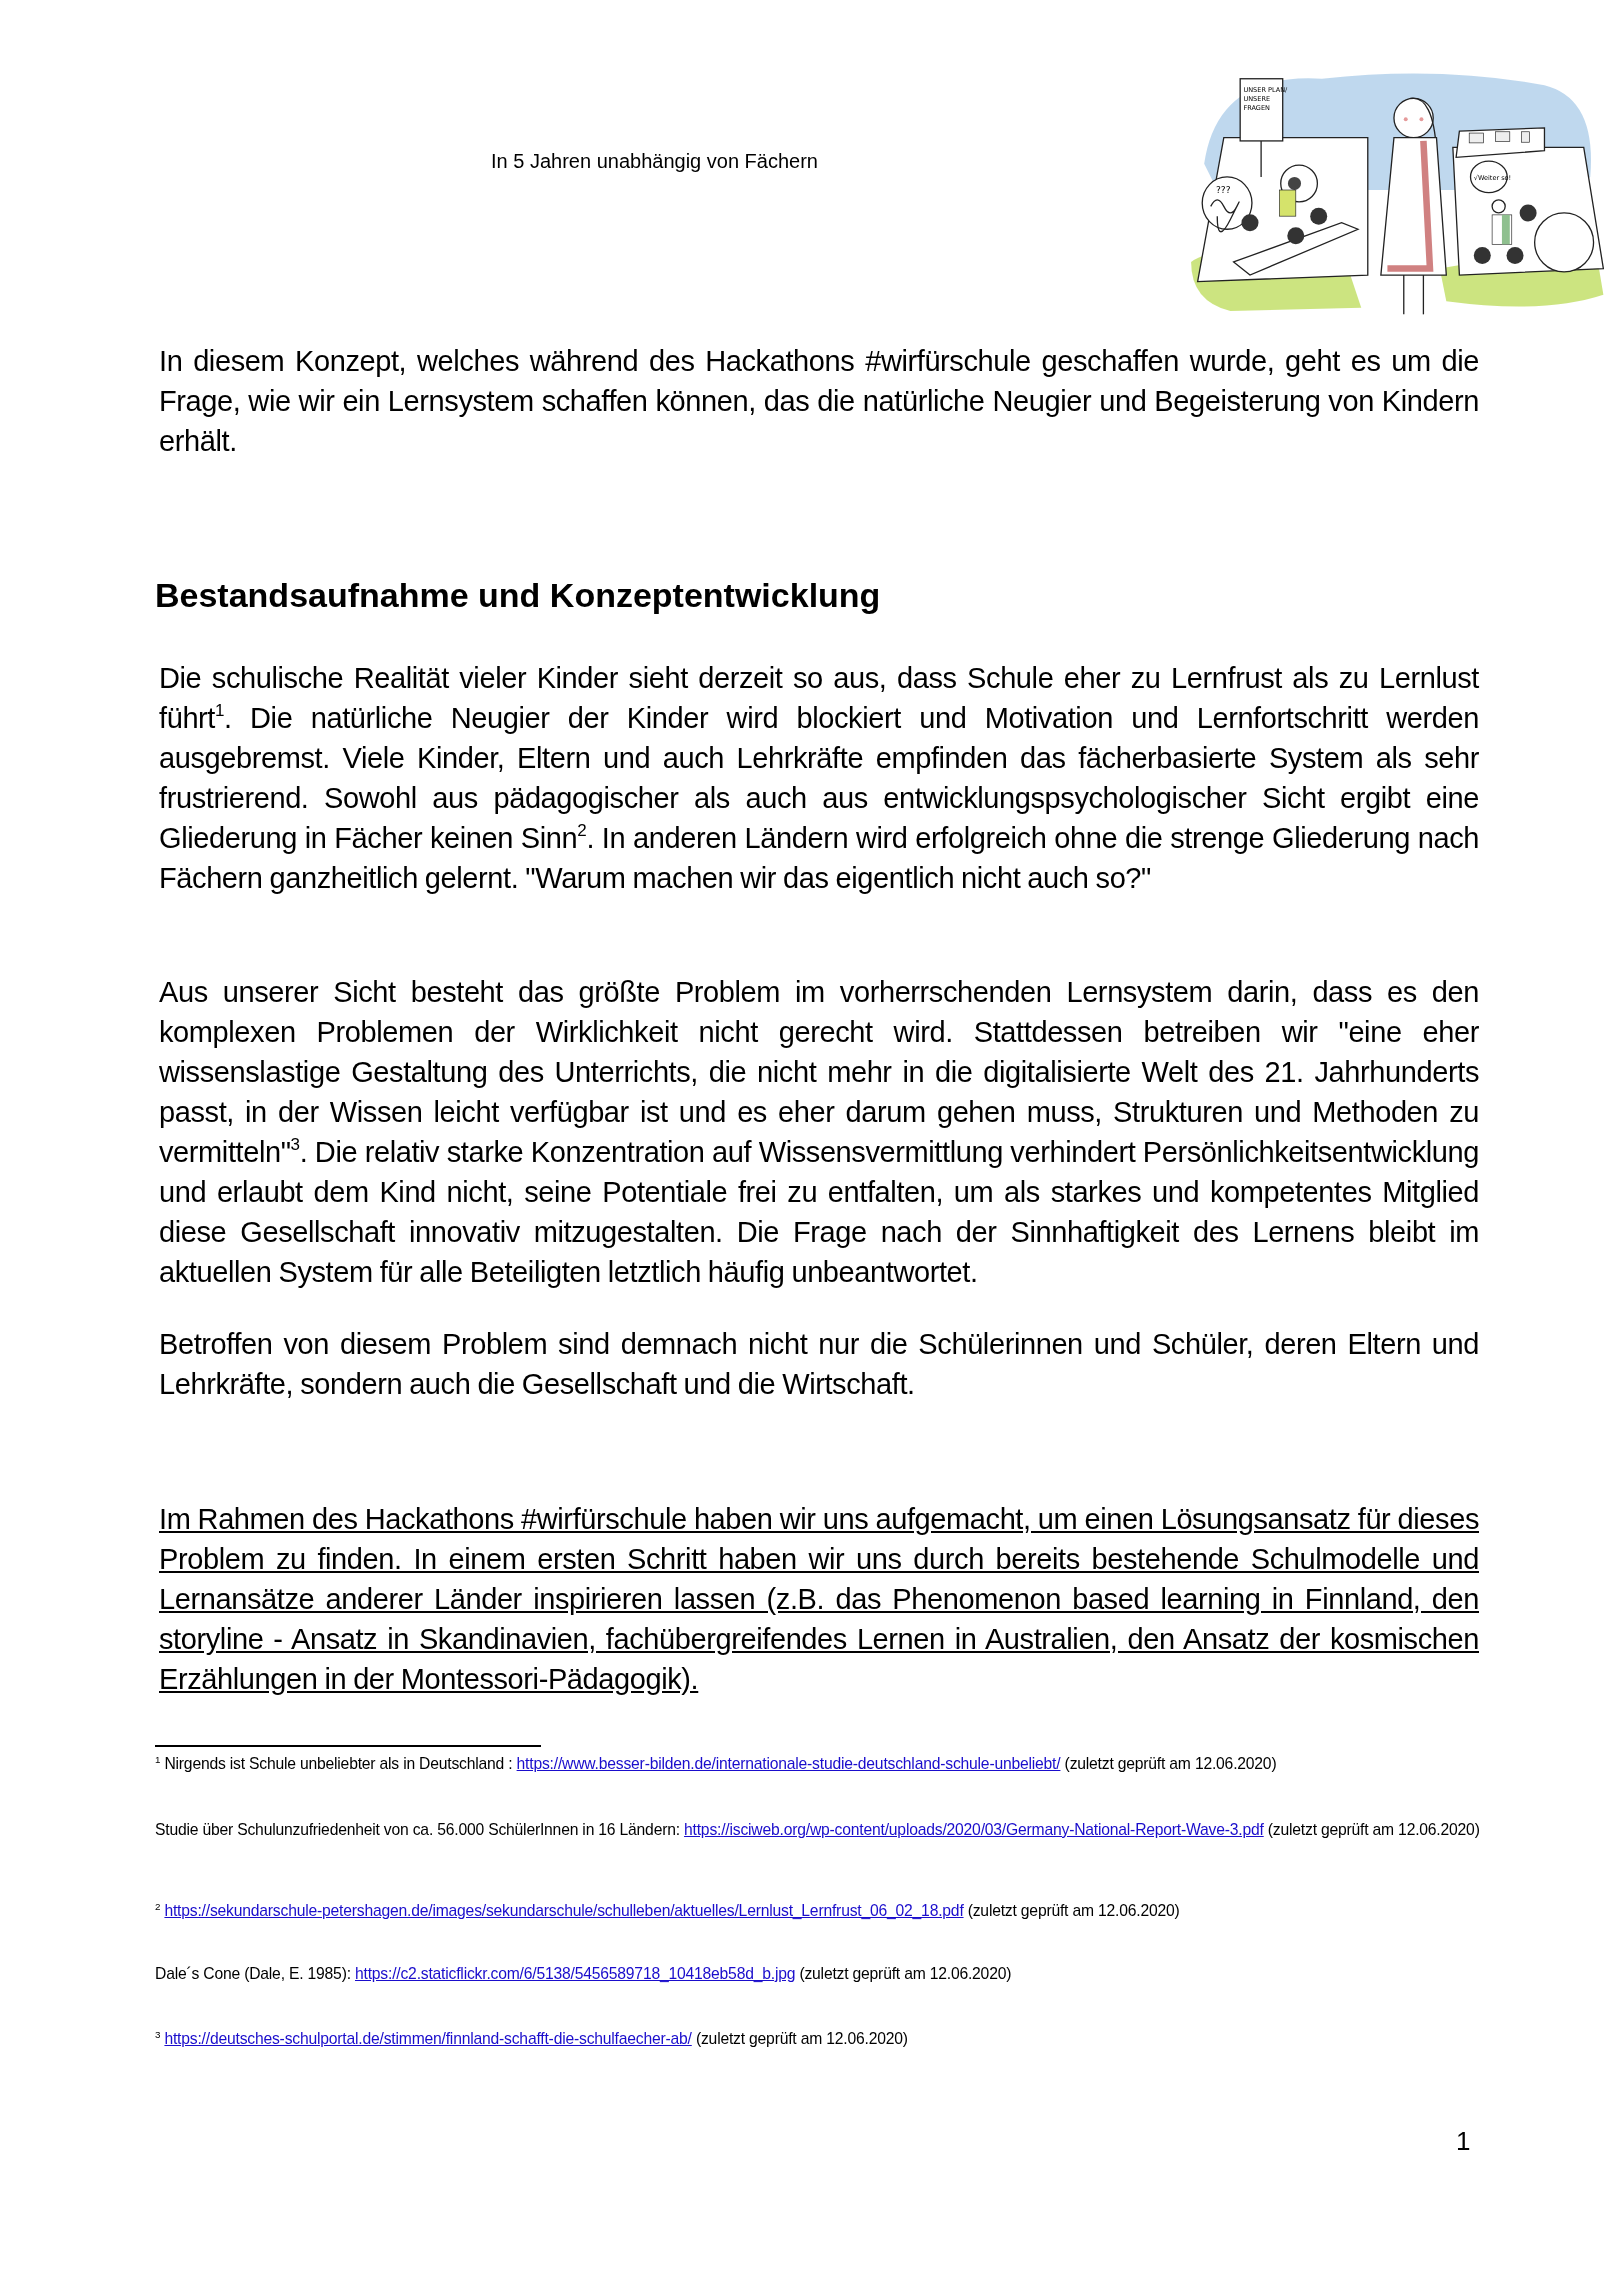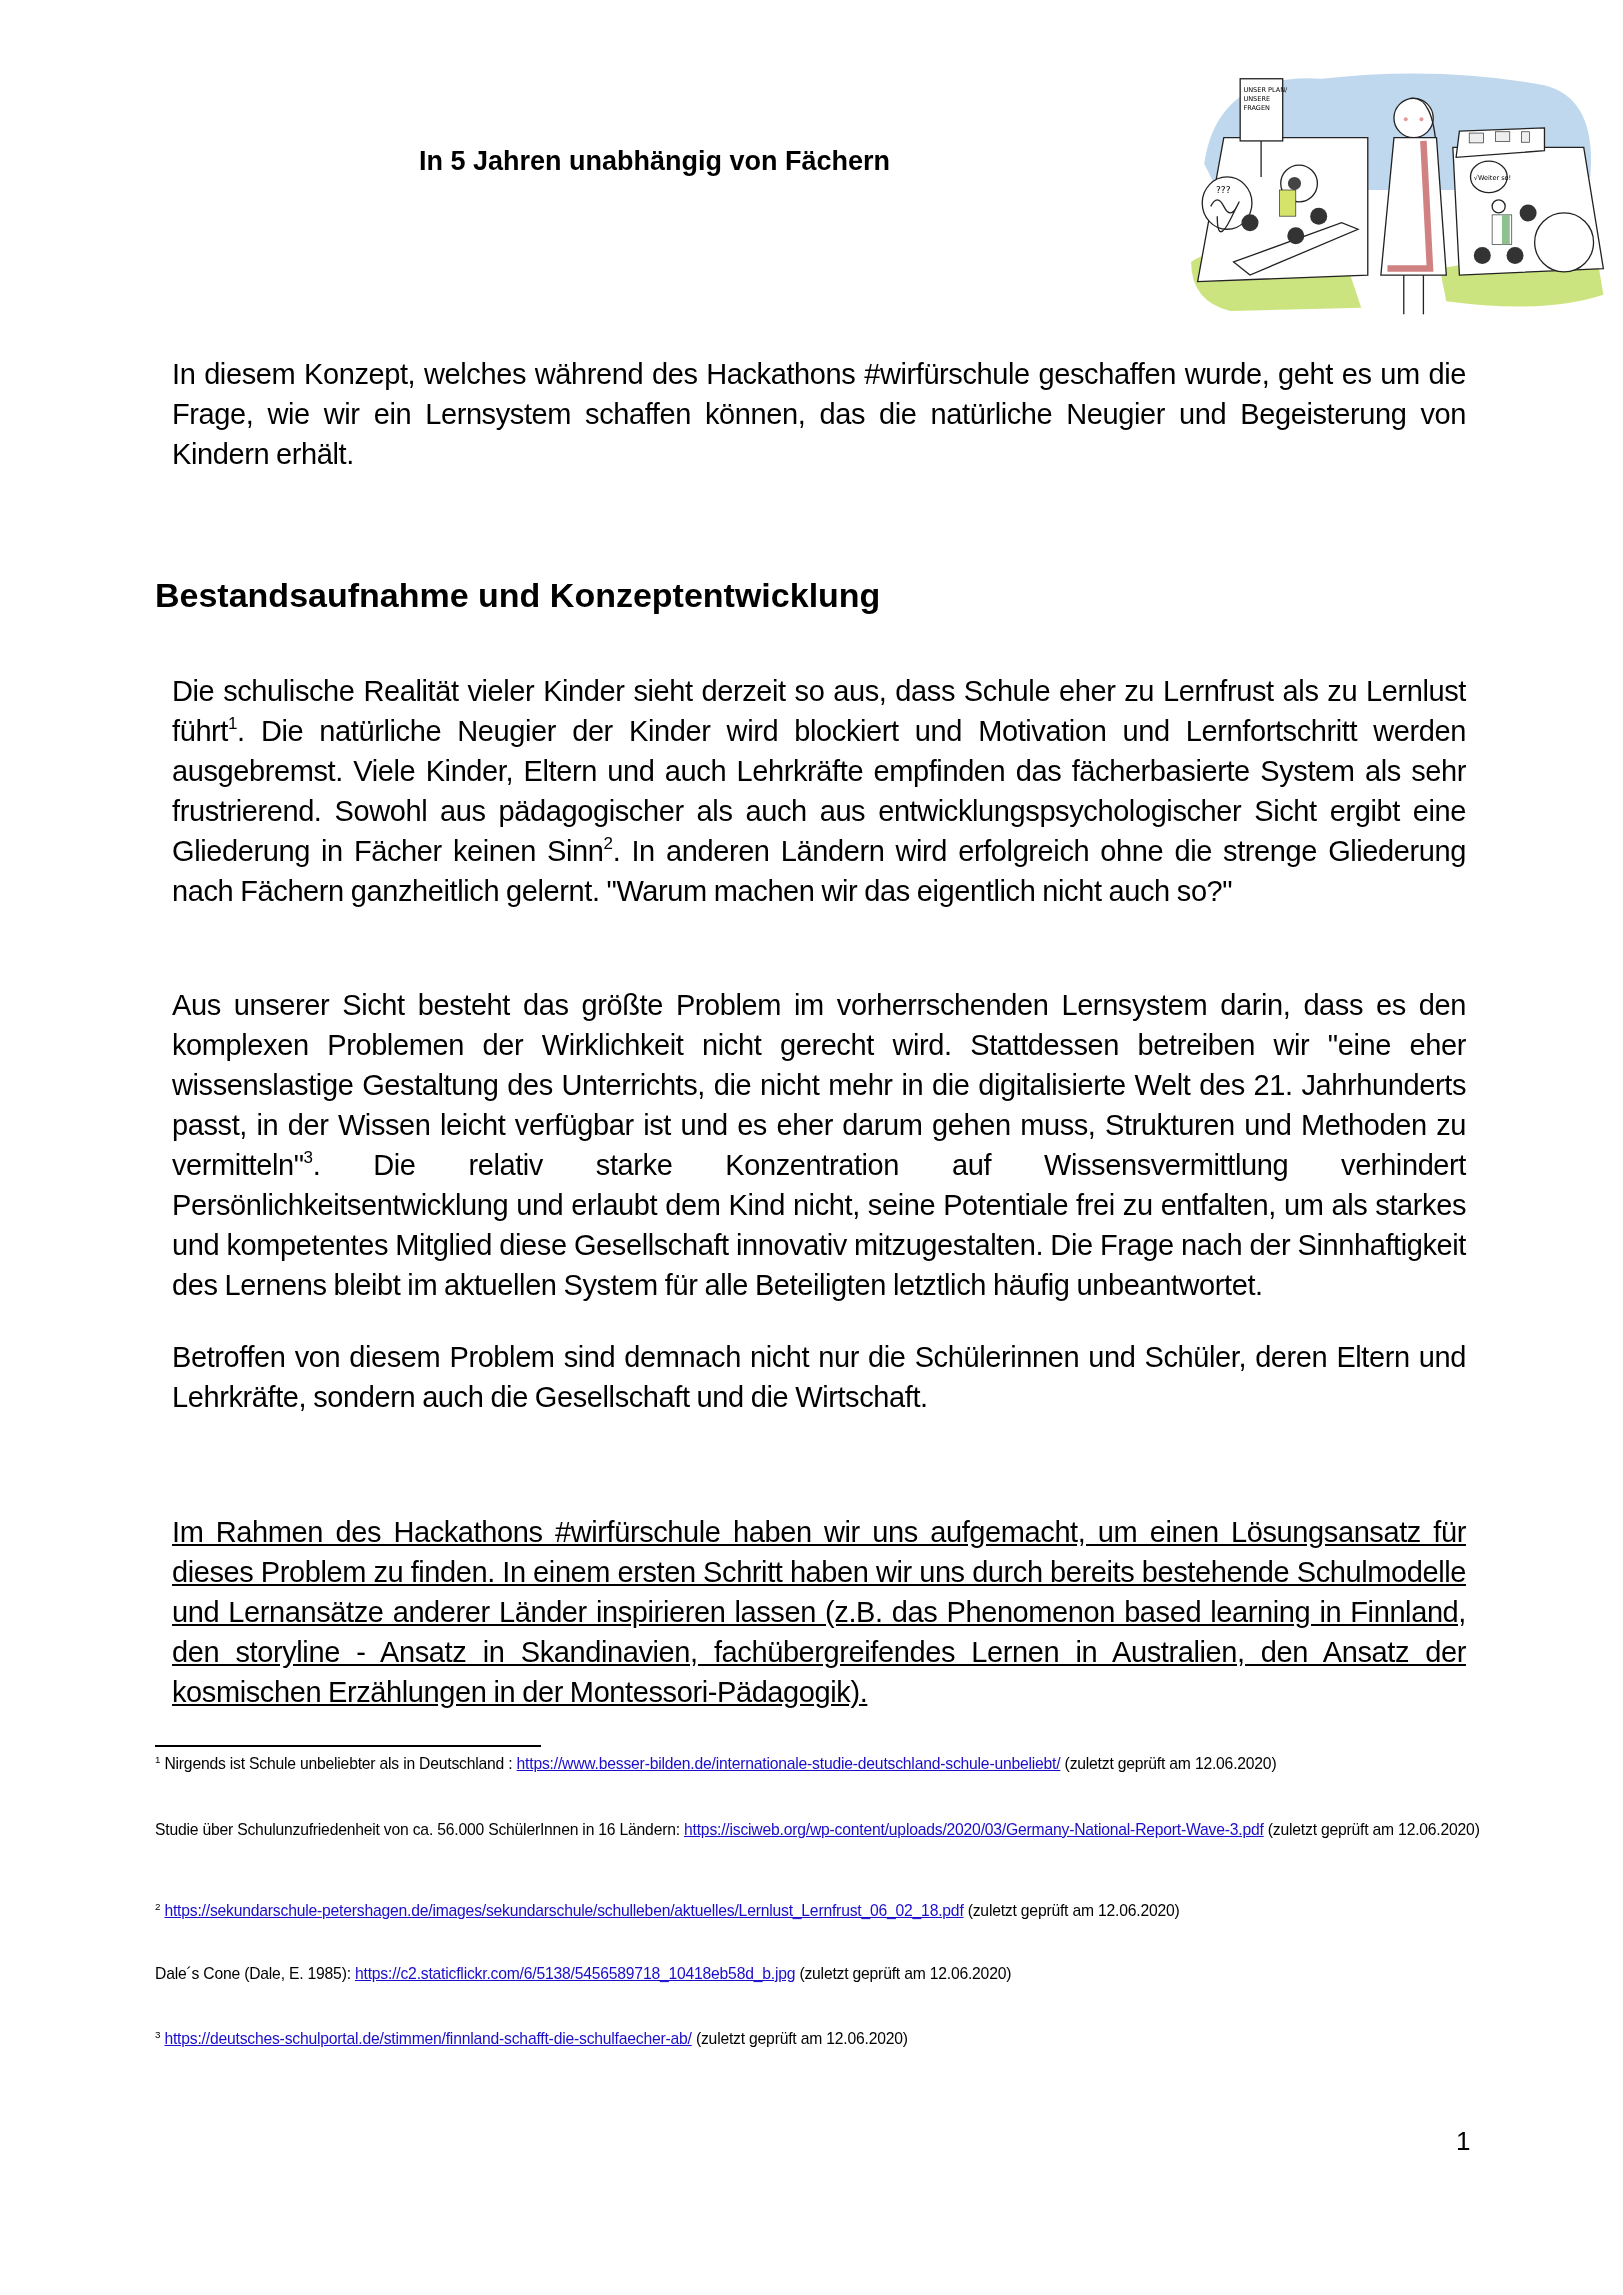--- a/index.html
+++ b/index.html
@@ -1,23 +1,23 @@
 <!DOCTYPE html>
 <html style="font-size:10.5px"><head>
 <meta charset="utf-8">
 <style>
   html, body { margin: 0; padding: 0; background: #ffffff; }
   body { width: 1623px; height: 2295px; position: relative; overflow: hidden;
          font-family: "Liberation Sans", sans-serif; color: #000; }
   .title-block { position: absolute; left: 131px; top: 141px; width: 1047px; text-align: center;
-                 font-weight: bold; font-size: 27px; line-height: 41px; }
+                 font-weight: normal; font-size: 20px; line-height: 41px; }
   .illustration { position: absolute; left: 1178px; top: 59px; width: 445px; height: 262px; }
   .body-text { position: absolute; left: 155px; width: 1328px; font-size: 29px; line-height: 40px;
                text-align: justify; letter-spacing: -0.4px; word-spacing: -0.7px; }
-  .body-text p { margin: 17px; }
+  .body-text p { margin: 4px; }
   .intro { top: 337px; }
   .heading { position: absolute; left: 155px; top: 576px; font-weight: bold; font-size: 34px; }
   .s1 { top: 654px; }
   .s2 { top: 968px; }
   .s3 { top: 1320px; }
   .s4 { top: 1495px; text-decoration: underline; }
   sup { font-size: 17px; line-height: 0; vertical-align: 11.8px; }
   .fn-rule { position: absolute; left: 155px; top: 1745px; width: 386px; height: 2px; background: #000; }
   .fn { position: absolute; left: 155px; width: 1328px; font-size: 15.7px; line-height: 22px; letter-spacing: -0.2px; }
   .fn sup { font-size: 9.8px; vertical-align: 6.5px; }

